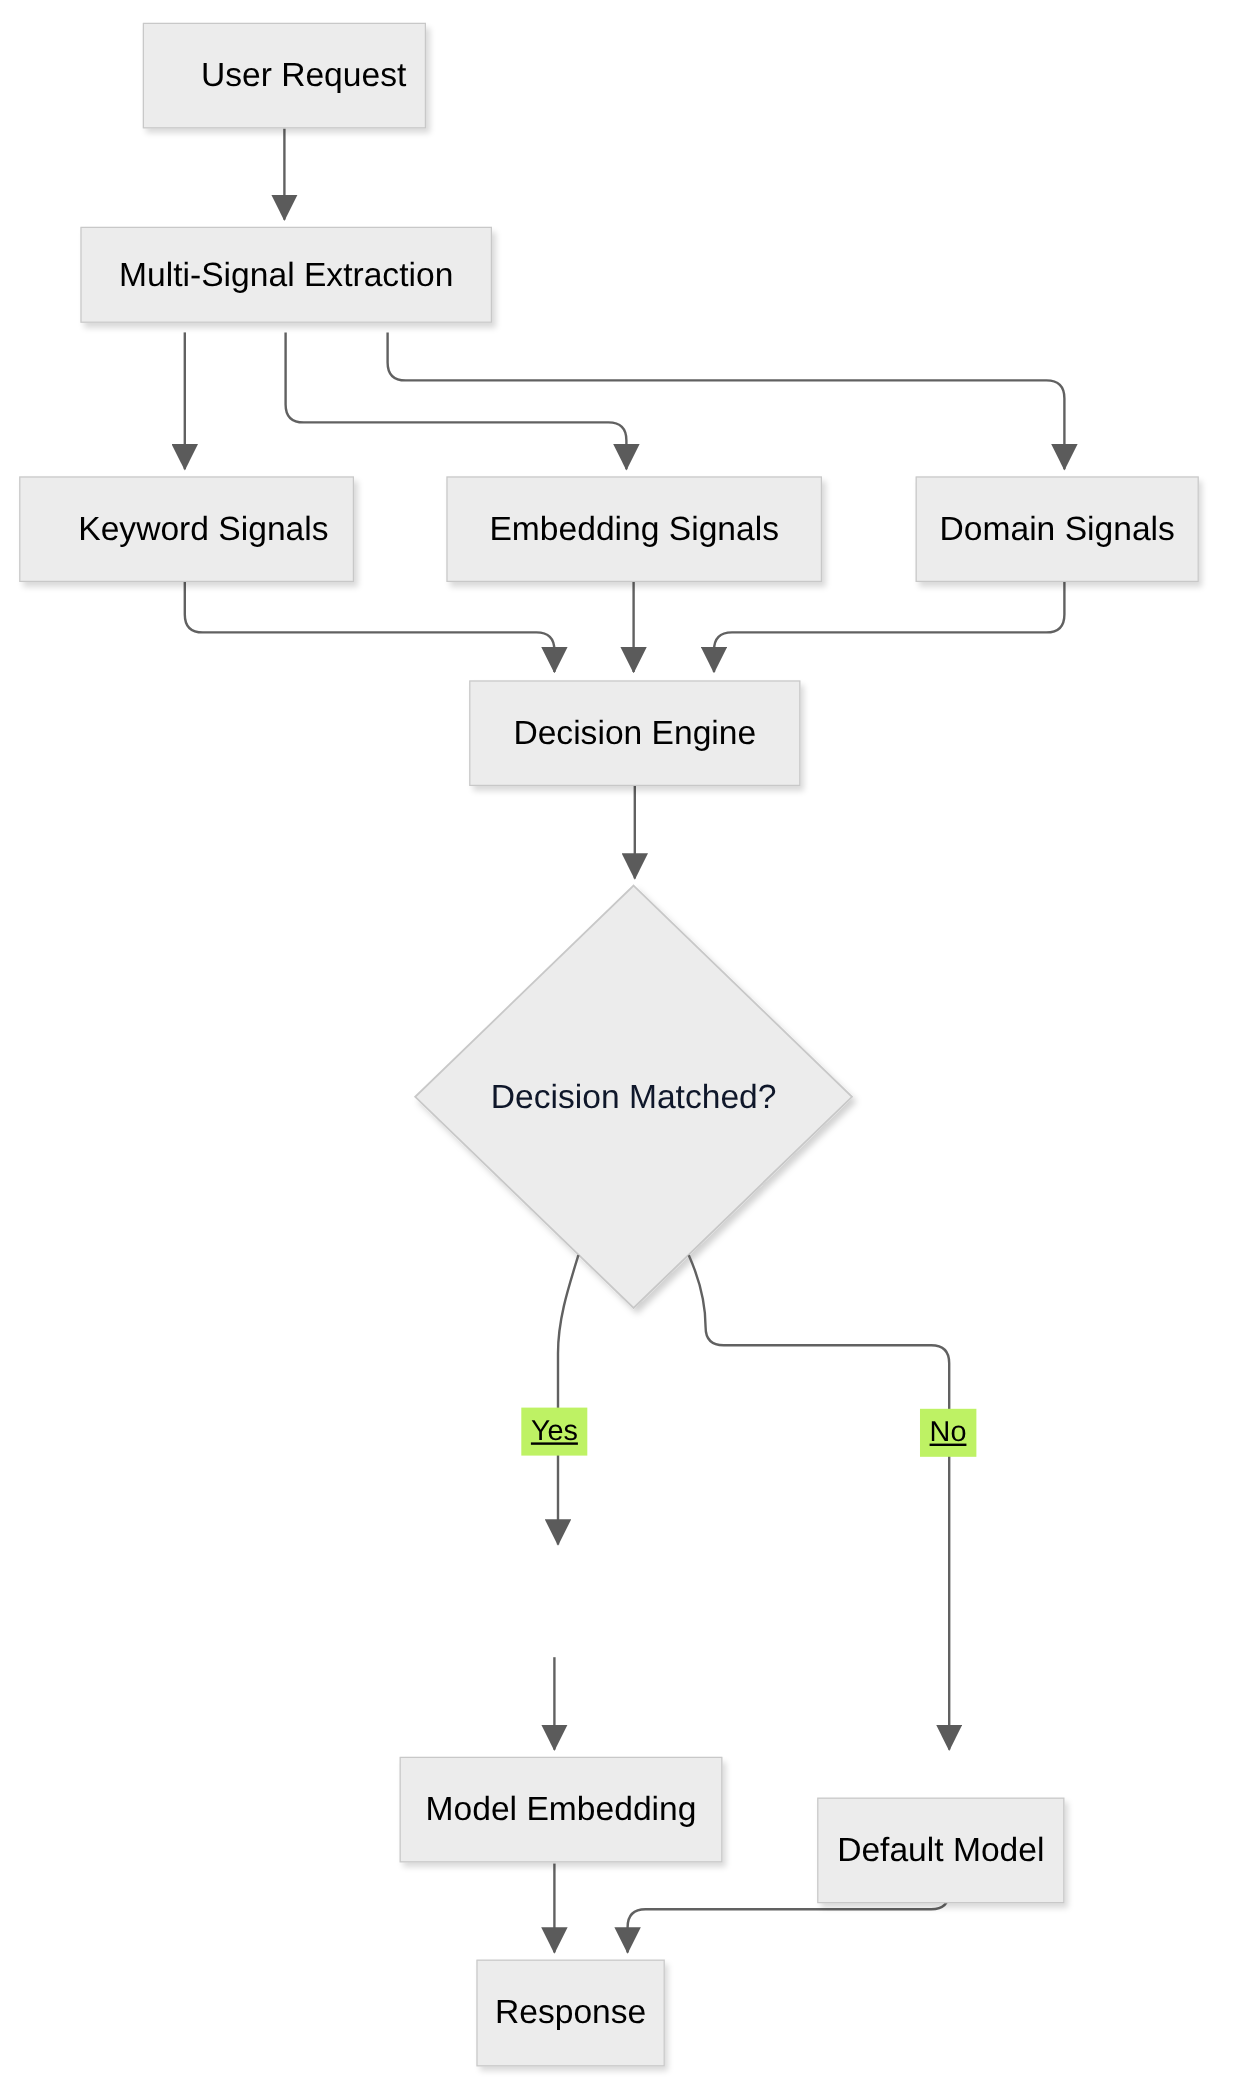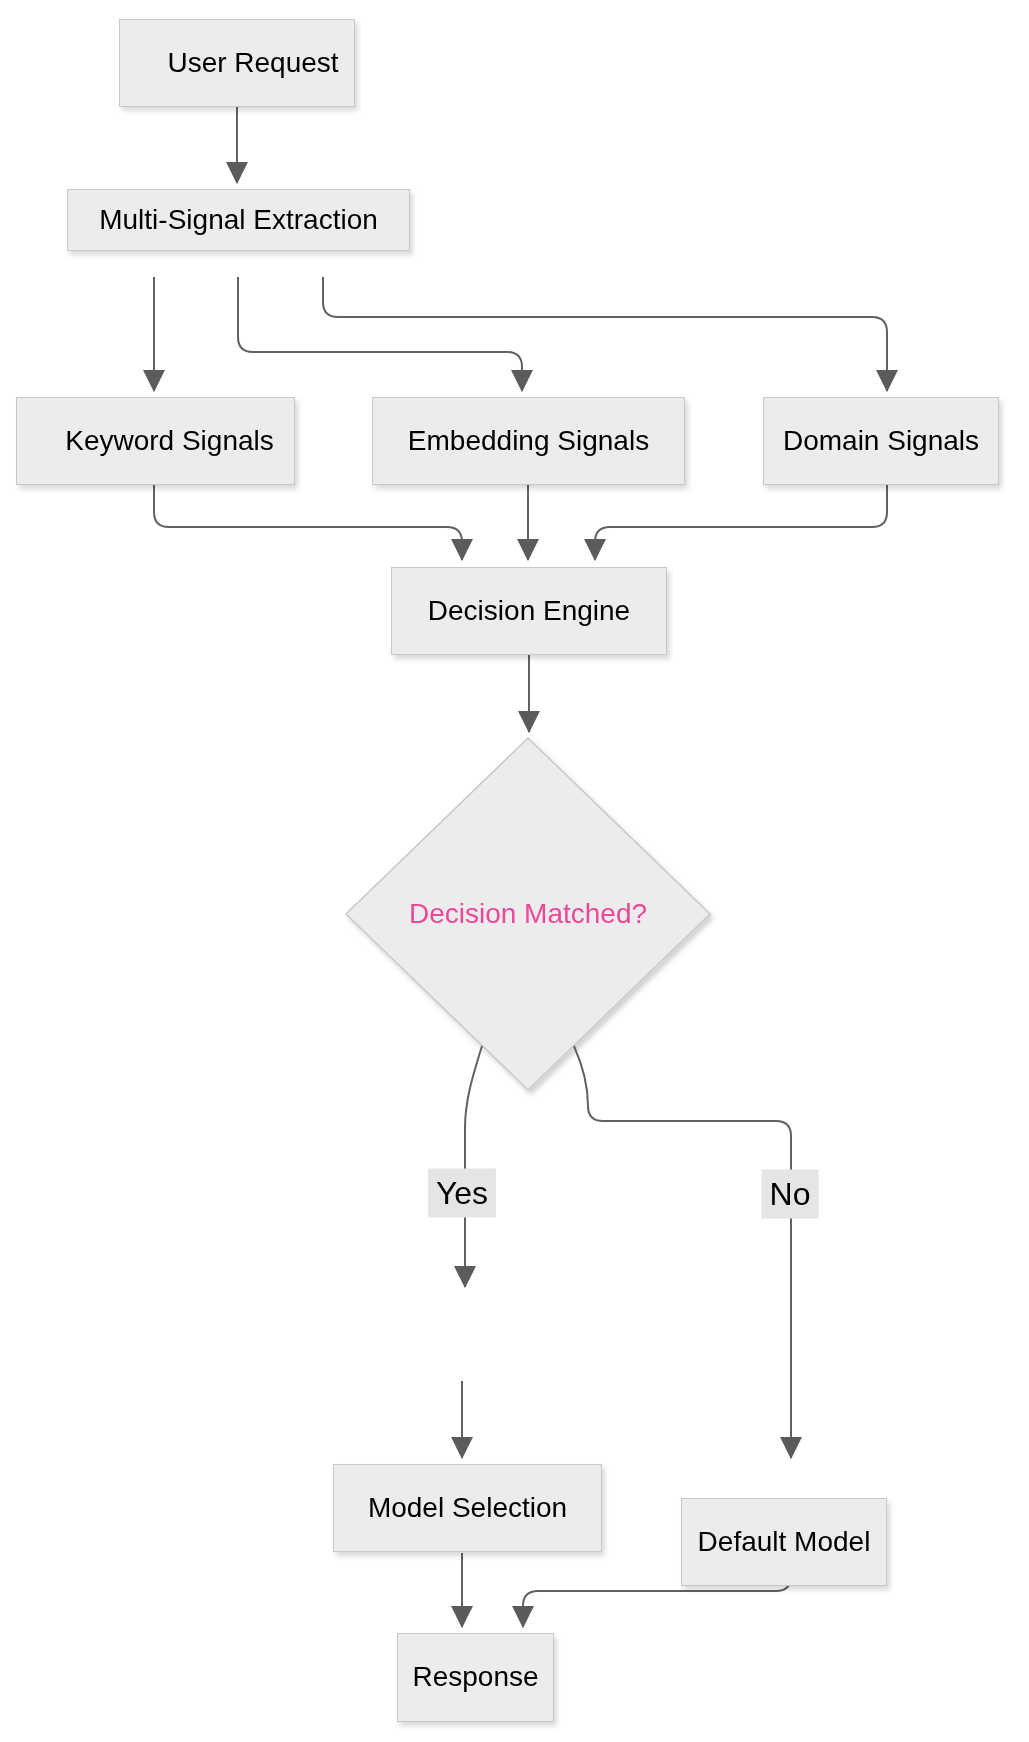--- a/index.html
+++ b/index.html
@@ -8,26 +8,26 @@
   .edges-svg{position:absolute;left:0;top:0;width:1029px;height:1742px;}
   .node{
     position:absolute;box-sizing:border-box;
     display:flex;align-items:center;justify-content:center;text-align:center;
     background:#ececec;border:1px solid #c8c8c8;
     box-shadow:3px 4px 5px rgba(0,0,0,0.15);
     font-size:28px;line-height:1.1;color:#000;
   }
   .diamond-label{
     position:absolute;transform:translate(-50%,-50%);
-    font-size:28px;color:#ec4899;white-space:nowrap;
+    font-size:28px;color:#0f172a;white-space:nowrap;
   }
   .edge-label{
     position:absolute;transform:translate(-50%,-50%);
-    background:#e5e5e5;padding:6px 8px;
-    font-size:32px;color:#000;white-space:nowrap;
+    background:#bef264;padding:6px 8px;
+    font-size:24px;color:#000;white-space:nowrap;text-decoration:underline;
   }
   .edge{fill:none;stroke:#616161;stroke-width:2;}
 </style>
 </head>
 <body>
 
 <div class="canvas">
 
   <svg class="edges-svg" width="1029" height="1742" viewBox="0 0 1029 1742" xmlns="http://www.w3.org/2000/svg">
     <defs>
@@ -52,36 +52,36 @@
 
     <path class="edge" marker-end="url(#arrow)" d="M482,1046 C473,1075 465,1100 465,1128 L465,1287"></path>
     <path class="edge" marker-end="url(#arrow)" d="M574,1046 C582,1064 588,1085 588,1106 Q588,1121 603,1121 L776,1121 Q791,1121 791,1136 L791,1458"></path>
     <path class="edge" marker-end="url(#arrow)" d="M462,1381 L462,1458"></path>
     <path class="edge" marker-end="url(#arrow)" d="M462,1553 L462,1627"></path>
     <path class="edge" marker-end="url(#arrow)" d="M791,1553 L791,1576 Q791,1591 776,1591 L538,1591 Q523,1591 523,1606 L523,1627"></path>
   </svg>
 
   <div class="node" style="left:119px;top:19px;width:236px;height:88px;padding-left:32px;">User Request</div>
 
-  <div class="node" style="left:67px;top:189px;width:343px;height:62px;">Multi-Signal Extraction</div>
+  <div class="node" style="left:67px;top:189px;width:343px;height:80px;">Multi-Signal Extraction</div>
 
   <div class="node" style="left:16px;top:397px;width:279px;height:88px;padding-left:28px;">Keyword Signals</div>
 
   <div class="node" style="left:372px;top:397px;width:313px;height:88px;">Embedding Signals</div>
 
   <div class="node" style="left:763px;top:397px;width:236px;height:88px;">Domain Signals</div>
 
   <div class="node" style="left:391px;top:567px;width:276px;height:88px;">Decision Engine</div>
 
   <div class="diamond-label" style="left:528px;top:914px;">Decision Matched?</div>
 
   <div class="edge-label" style="left:462px;top:1193px;">Yes</div>
 
   <div class="edge-label" style="left:790px;top:1194px;">No</div>
 
 
-  <div class="node" style="left:333px;top:1464px;width:269px;height:88px;">Model Selection</div>
+  <div class="node" style="left:333px;top:1464px;width:269px;height:88px;">Model Embedding</div>
 
   <div class="node" style="left:681px;top:1464px;width:206px;height:88px;margin-top:34px;">Default Model</div>
 
   <div class="node" style="left:397px;top:1633px;width:157px;height:89px;">Response</div>
 
 </div>
 
 </body></html>

